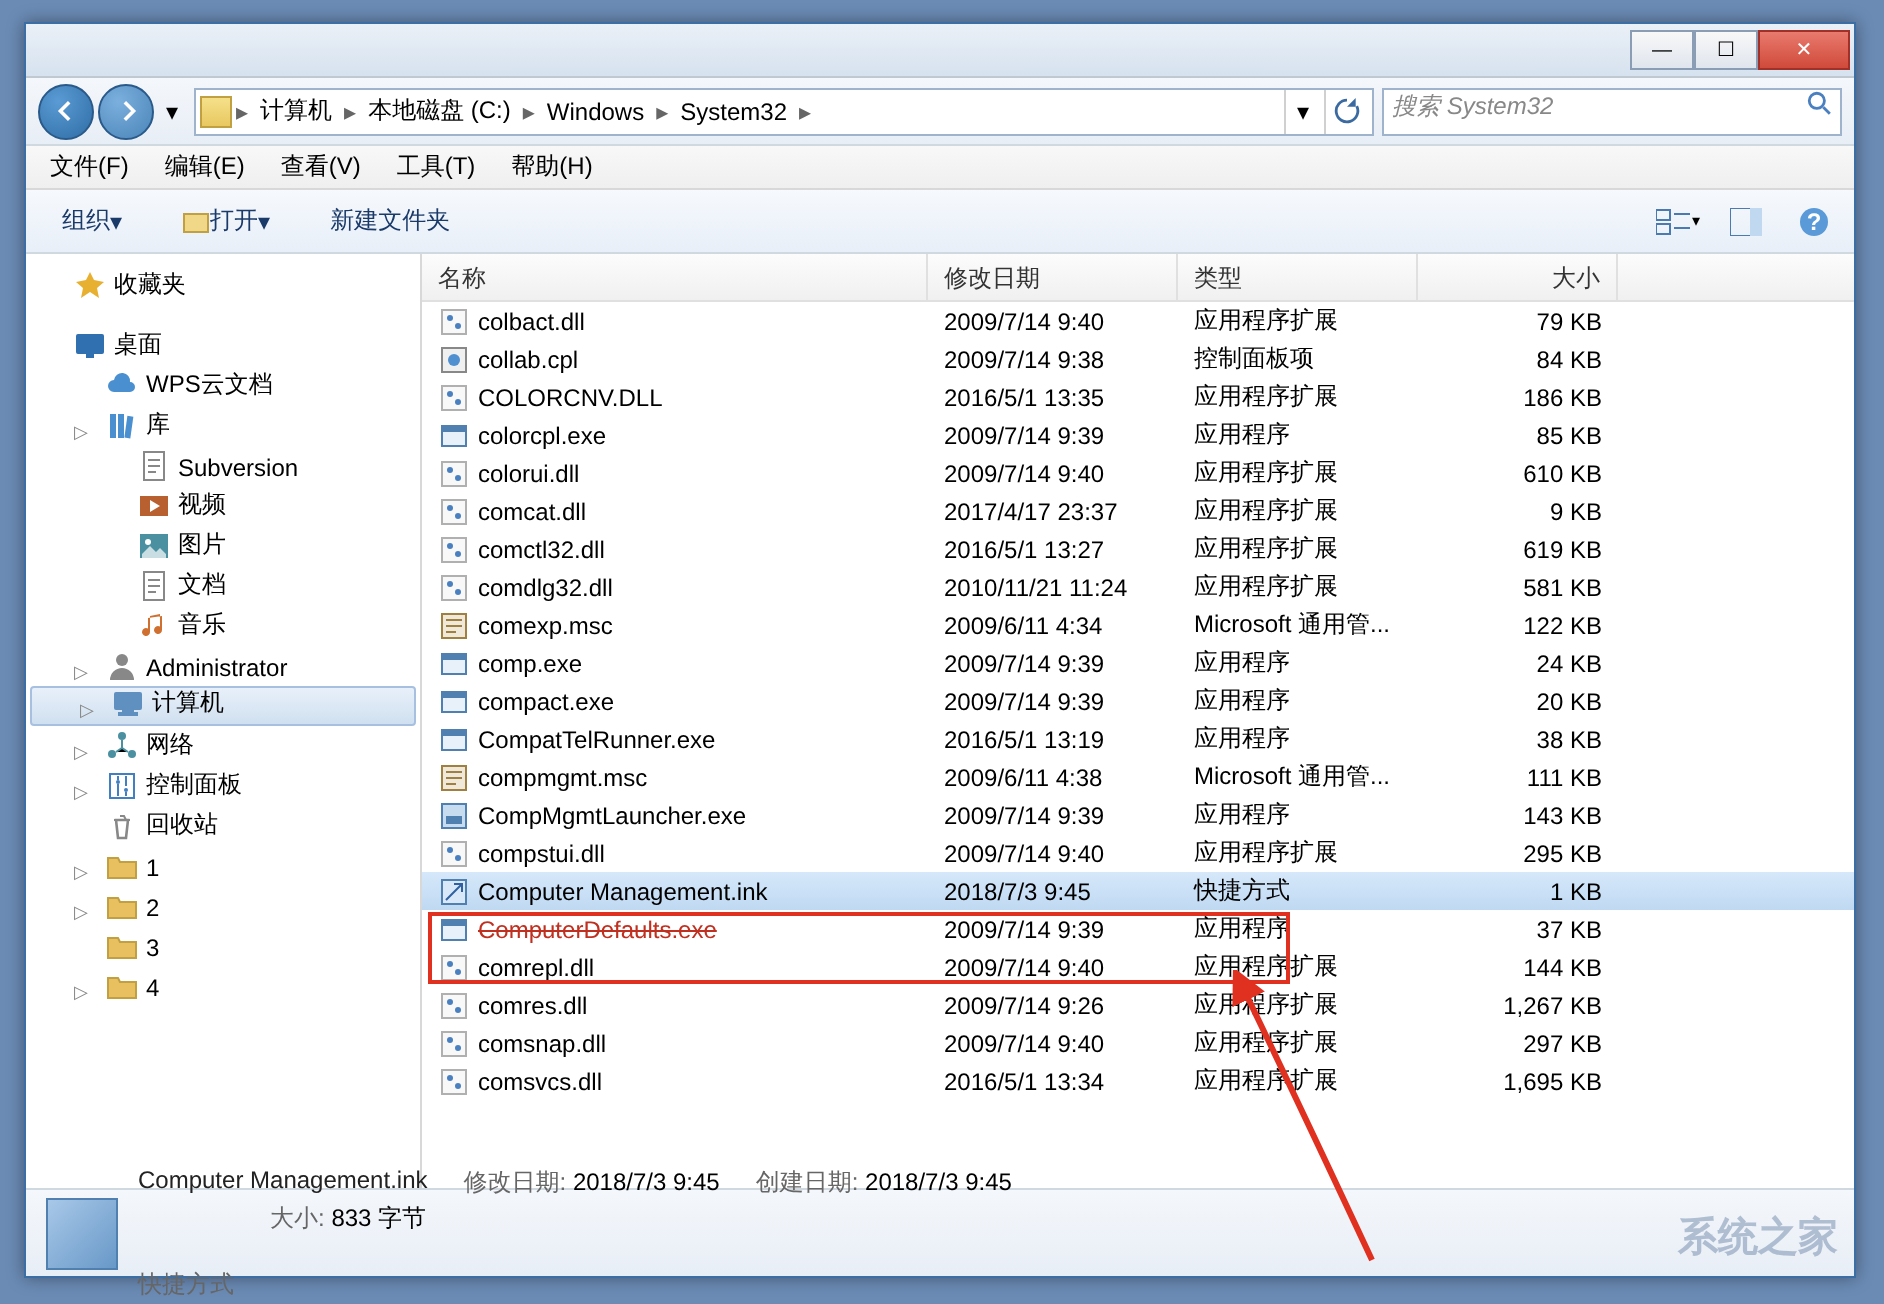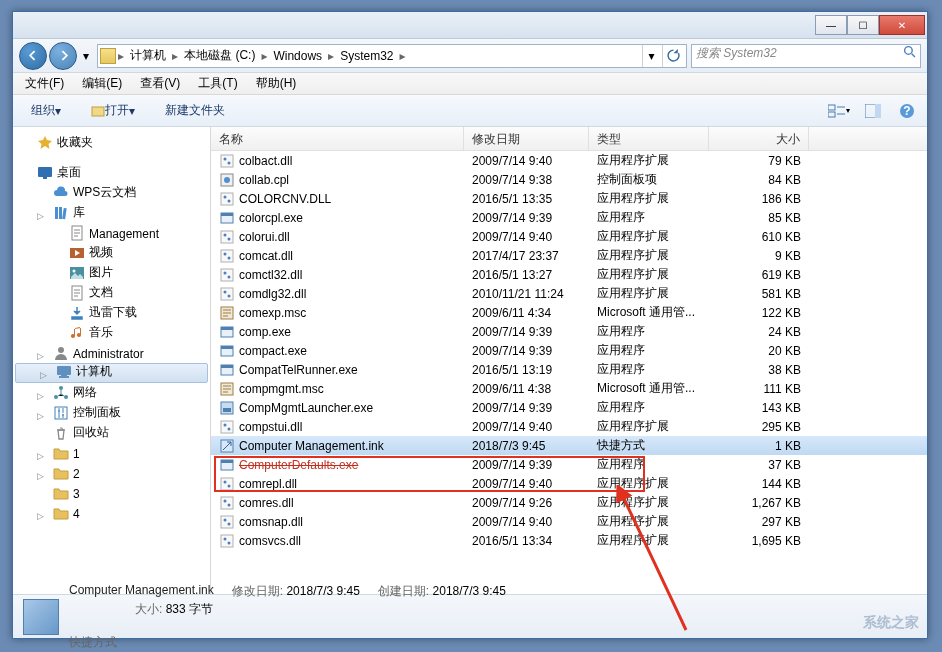--- a/index.html
+++ b/index.html
@@ -48,21 +48,21 @@
 .c-type{width:120px;}
 .c-size{width:100px;text-align:right;justify-content:flex-end;}
 .f-ic{width:16px;height:16px;flex-shrink:0;display:inline-flex;align-items:center;justify-content:center;}
 .redbox{position:absolute;left:3px;top:329px;width:431px;height:36px;border:2px solid #e03020;pointer-events:none;}
 .arrow{position:absolute;left:320px;top:358px;pointer-events:none;}
 .statusbar{height:44px;background:linear-gradient(#f4f7fb,#e8eef6);border-top:1px solid #d0d8e0;display:flex;align-items:center;padding:4px 10px;gap:10px;}
 .sb-ic{width:36px;height:36px;background:linear-gradient(135deg,#a8c8e8,#6898c8);border:1px solid #5080b0;}
 .sb-text{display:flex;flex-direction:column;gap:1px;}
 .sb-line{display:flex;gap:18px;}
 .sb-label{color:#666;margin-top:33px;}
-.watermark{position:absolute;right:8px;bottom:6px;font-size:14px;color:rgba(80,110,150,0.4);font-weight:bold;}
+.watermark{position:absolute;right:8px;bottom:6px;font-size:20px;color:rgba(80,110,150,0.4);font-weight:bold;}
 ::-webkit-scrollbar{width:17px;}
 ::-webkit-scrollbar-track{background:#f0f0f0;}
 ::-webkit-scrollbar-thumb{background:#c8c8c8;border:1px solid #a0a0a0;}
 </style>
 </head>
 <body>
 
 <div class="window">
   <div class="titlebar">
     <div class="title-btns">
@@ -202,21 +202,21 @@
           <span>库</span>
         </div>
         <div class="tree-item" style="padding-left:40px">
           <span class="tree-tw"></span>
           <span class="tree-ic">
             <svg width="16" height="16" viewBox="0 0 16 16">
               <rect x="3" y="1" width="10" height="14" fill="#fff" stroke="#888"></rect>
               <path d="M5 5h6M5 8h6M5 11h4" stroke="#888"></path>
             </svg>
           </span>
-          <span>Management</span>
+          <span>Subversion</span>
         </div>
         <div class="tree-item" style="padding-left:40px">
           <span class="tree-tw"></span>
           <span class="tree-ic">
             <svg width="16" height="16" viewBox="0 0 16 16">
               <rect x="1" y="3" width="14" height="10" fill="#b86030"></rect>
               <path d="M6 5l5 3-5 3z" fill="#fff"></path>
             </svg>
           </span>
           <span>视频</span>
@@ -234,29 +234,20 @@
         </div>
         <div class="tree-item" style="padding-left:40px">
           <span class="tree-tw"></span>
           <span class="tree-ic">
             <svg width="16" height="16" viewBox="0 0 16 16">
               <rect x="3" y="1" width="10" height="14" fill="#fff" stroke="#888"></rect>
               <path d="M5 5h6M5 8h6M5 11h4" stroke="#888"></path>
             </svg>
           </span>
           <span>文档</span>
-        </div>
-        <div class="tree-item" style="padding-left:40px">
-          <span class="tree-tw"></span>
-          <span class="tree-ic">
-            <svg width="16" height="16" viewBox="0 0 16 16">
-              <path d="M8 2v7M5 6l3 3 3-3M3 12h10v2H3z" stroke="#4080c0" stroke-width="1.5" fill="#4080c0"></path>
-            </svg>
-          </span>
-          <span>迅雷下载</span>
         </div>
         <div class="tree-item" style="padding-left:40px">
           <span class="tree-tw"></span>
           <span class="tree-ic">
             <svg width="16" height="16" viewBox="0 0 16 16">
               <path d="M6 3v8a2 2 0 11-1-1.7V4l7-1v7a2 2 0 11-1-1.7V2z" fill="#d07030"></path>
             </svg>
           </span>
           <span>音乐</span>
         </div>

